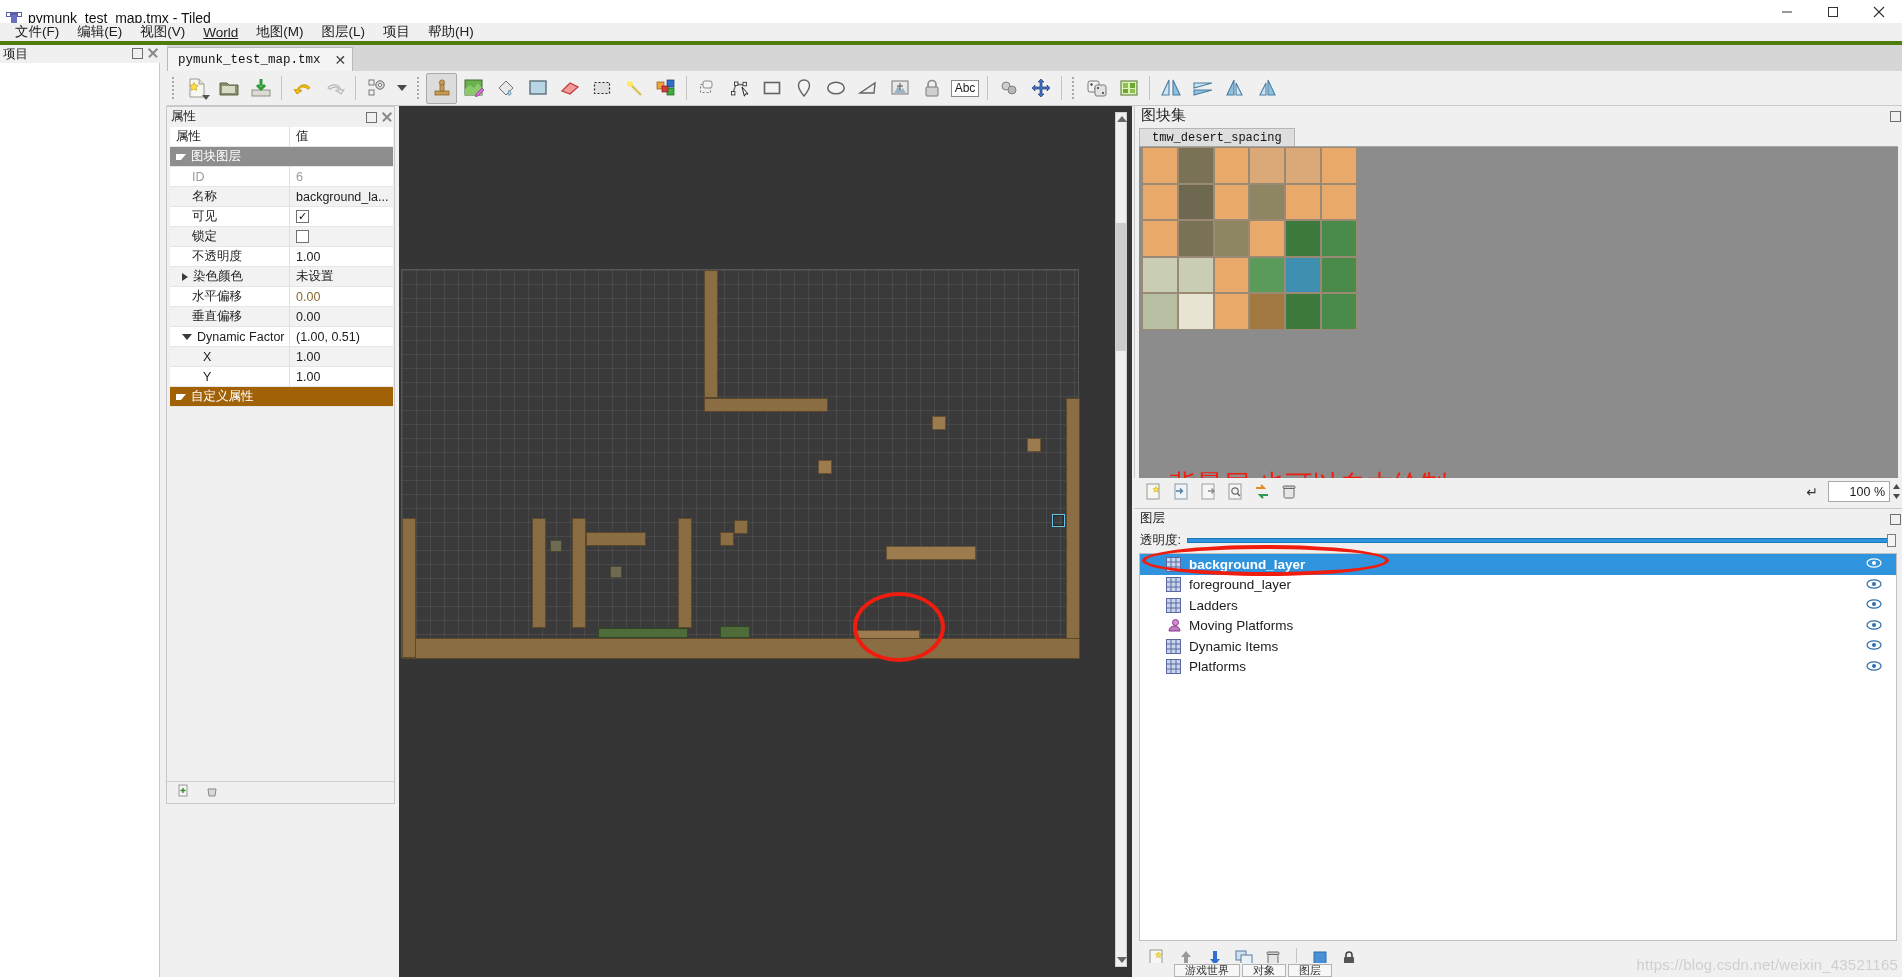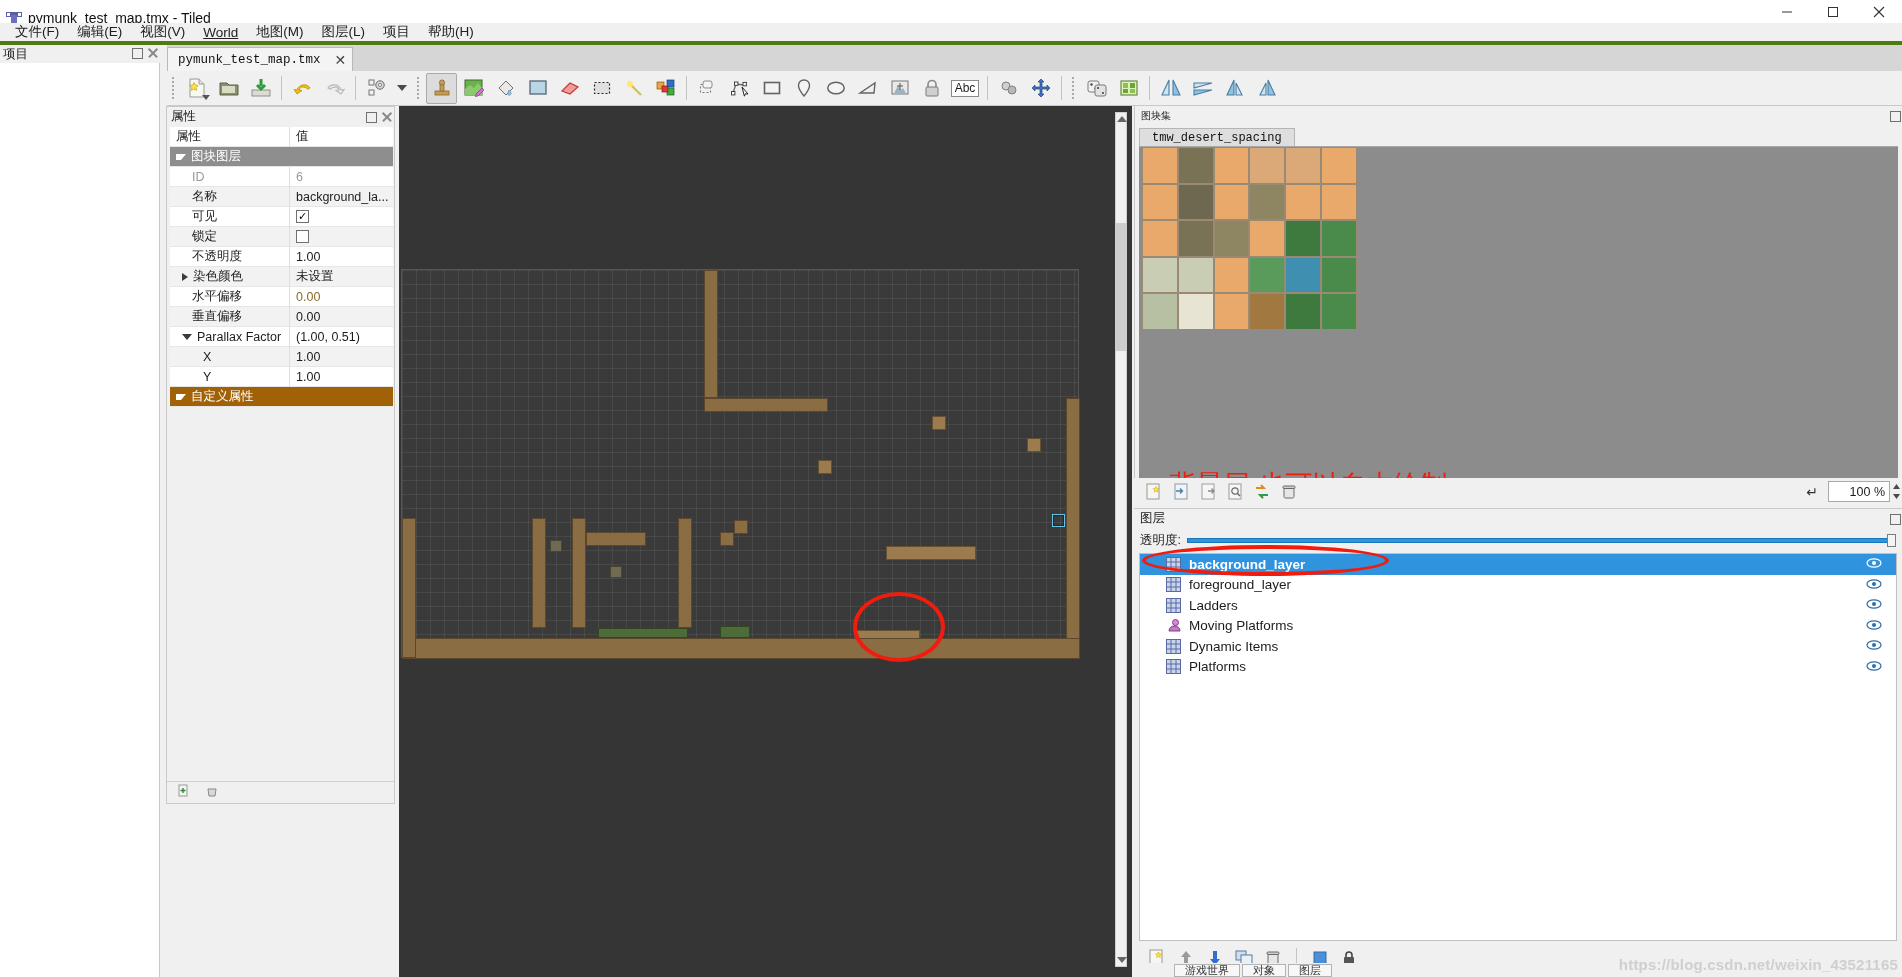--- a/index.html
+++ b/index.html
@@ -130,21 +130,21 @@
   .vscroll .thumb{ position:absolute; left:0; top:110px; width:10px; height:128px; background:#cdcdcd;}
   .vscroll .ar{ position:absolute; left:1px; width:0;height:0;border-left:5px solid transparent;border-right:5px solid transparent;}
   .vscroll .up{ top:3px; border-bottom:6px solid #666;}
   .vscroll .dn{ bottom:3px; border-top:6px solid #666;}
 
   
   .tileset-dock{
     position:absolute; left:1134px; top:106px; width:768px; height:380px; background:#f0f0f0;
     border-left:1px solid #c8c8c8;
   }
-  .ts-title{ height:19px; display:flex;align-items:center;padding-left:6px;font-size:10px;}
+  .ts-title{ height:19px; display:flex;align-items:center;padding-left:6px;font-size:15px;}
   .ts-tabs{ position:absolute; left:4px; top:21px; height:20px; display:flex; align-items:flex-end;}
   .ts-tab{ height:19px; background:#dedede; border:1px solid #b5b5b5; border-bottom:none;
            display:flex; align-items:center; padding:0 12px;
            font-family:"Liberation Mono", monospace; font-size:12px; color:#111;}
   .ts-strip{ position:absolute; left:4px; top:40px; right:4px; bottom:0; background:#8c8c8c; border-top:1px solid #a8a8a8;}
   .ts-grid{ position:absolute; left:3px; top:0px; width:215px; height:183px;
             background:#f3c78f; display:grid; grid-template-columns:repeat(6,1fr); grid-template-rows:repeat(5,1fr);
             }
   .ts-cell{ border:1px solid #9a8a74; position:relative; overflow:hidden; }
   .ts-note{
@@ -179,21 +179,21 @@
   }
   .lay-row{ height:20.5px; display:flex; align-items:center; padding-left:26px; gap:8px; font-size:13.5px; position:relative;}
   .lay-row.sel{ background:#2f93dd; color:#ffffff; font-weight:bold;}
   .lay-ic{ width:15px; height:15px; flex:0 0 auto; }
   .eye{ position:absolute; right:14px; top:3px; width:16px;height:14px;}
   .lay-foot{ position:absolute; left:5px; bottom:6px; right:5px; height:26px; display:flex; align-items:center; gap:9px; padding-left:8px;}
   .lay-foot .tsep{ height:20px; }
 
   .watermark{
     position:absolute; right:4px; bottom:4px; font-size:15px; color:#cfcfcf;
-    font-family:"Liberation Sans", sans-serif; letter-spacing:.2px;font-weight:bold;
+    font-family:"Liberation Sans", sans-serif; letter-spacing:.2px;
   }
 
   
   .bottom-strip{
     position:absolute; left:1134px; bottom:0; width:768px; height:14px; background:#f0f0f0;
     display:flex; align-items:center; gap:2px; padding-left:40px; font-size:11px; color:#333; overflow:hidden;
   }
   .bs-cell{ border:1px solid #b3b3b3; background:#f7f7f7; padding:0 10px; height:13px; display:flex;align-items:center;}
 
   
@@ -570,21 +570,21 @@
       </div>
 
       <div class="prow alt">
         <div class="k indent">垂直偏移</div>
         <div class="v">0.00</div>
       </div>
 
       <div class="prow">
         <div class="k" style="padding-left:12px">
             <i class="tri open"></i>
-          <span>Parallax Factor</span>
+          <span>Dynamic Factor</span>
           </div>
         <div class="v">(1.00, 0.51)</div>
       </div>
 
       <div class="prow alt">
         <div class="k indent2">X</div>
         <div class="v">1.00</div>
       </div>
 
       <div class="prow">

